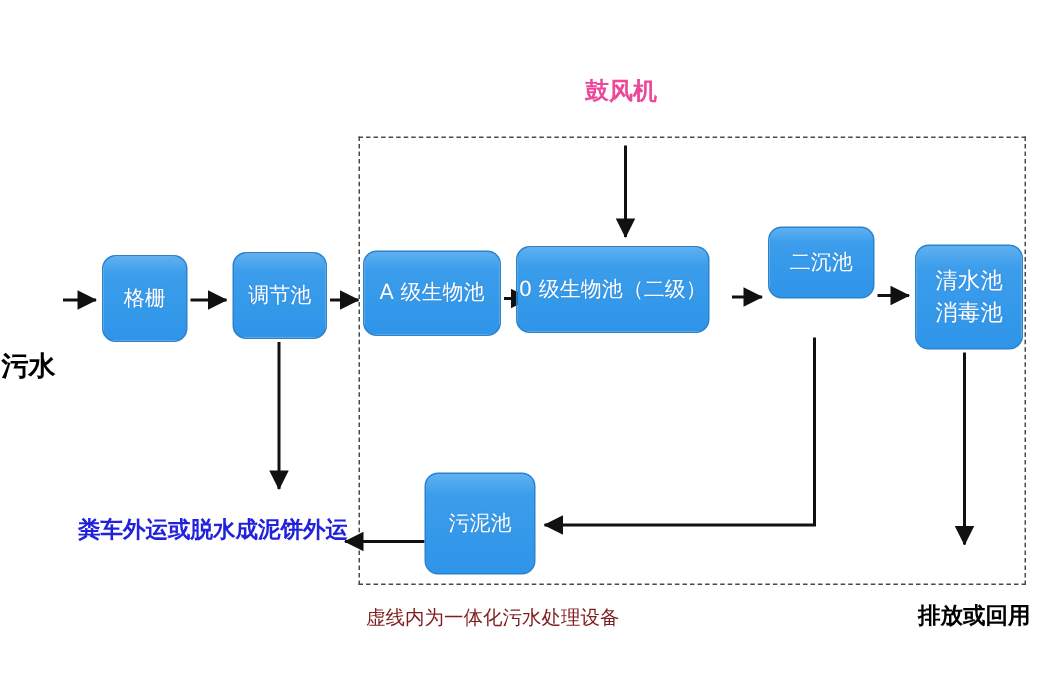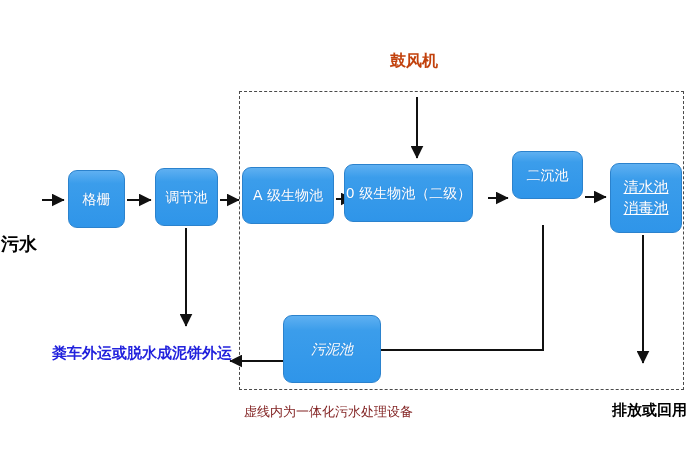--- a/index.html
+++ b/index.html
@@ -19,25 +19,25 @@
     color:#ffffff;display:flex;align-items:center;justify-content:center;
     text-align:center;font-size:14px;line-height:1.45;
     text-shadow:0 0 1px rgba(40,110,190,.55);
   }
   .node.two-line{flex-direction:column;font-size:15px;line-height:21px;}
   .node-grid{left:68px;top:170px;width:57px;height:58px;}
   .node-regulating{left:155px;top:168px;width:63px;height:58px;}
   .node-bio-a{left:242px;top:167px;width:92px;height:57px;}
   .node-bio-o{left:344px;top:164px;width:129px;height:58px;}
   .node-clarifier{left:512px;top:151px;width:71px;height:48px;}
-  .node-clear{left:610px;top:163px;width:72px;height:70px;text-decoration:underline;}
-  .node-sludge{left:283px;top:315px;width:98px;height:68px;font-style:italic;}
+  .node-clear{left:610px;top:163px;width:72px;height:70px;}
+  .node-sludge{left:283px;top:315px;width:74px;height:68px;}
   .label{position:absolute;z-index:2;white-space:nowrap;}
   .label-influent{left:1px;top:188px;font-size:18px;font-weight:bold;color:#000000;margin-top:44px;}
-  .label-blower{left:390px;top:51px;font-size:16px;font-weight:bold;color:#c2410c;}
+  .label-blower{left:390px;top:51px;font-size:16px;font-weight:bold;color:#ec4899;}
   .label-sludge-disposal{left:52px;top:344px;font-size:15px;font-weight:bold;color:#2222dd;}
   .label-note{left:244px;top:403px;font-size:13px;color:#7f1d1d;}
   .label-effluent{left:612px;top:401px;font-size:15px;font-weight:bold;color:#000000;}
 </style>
 </head>
 <body>
 
 <div class="canvas">
 
   <svg class="connectors" width="700" height="450" viewBox="0 0 700 450">

